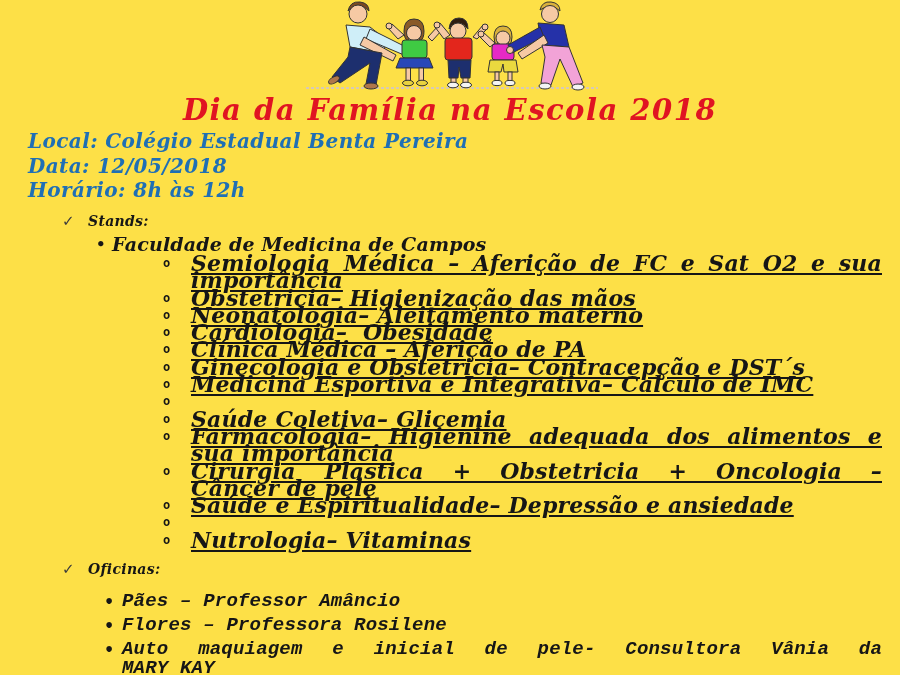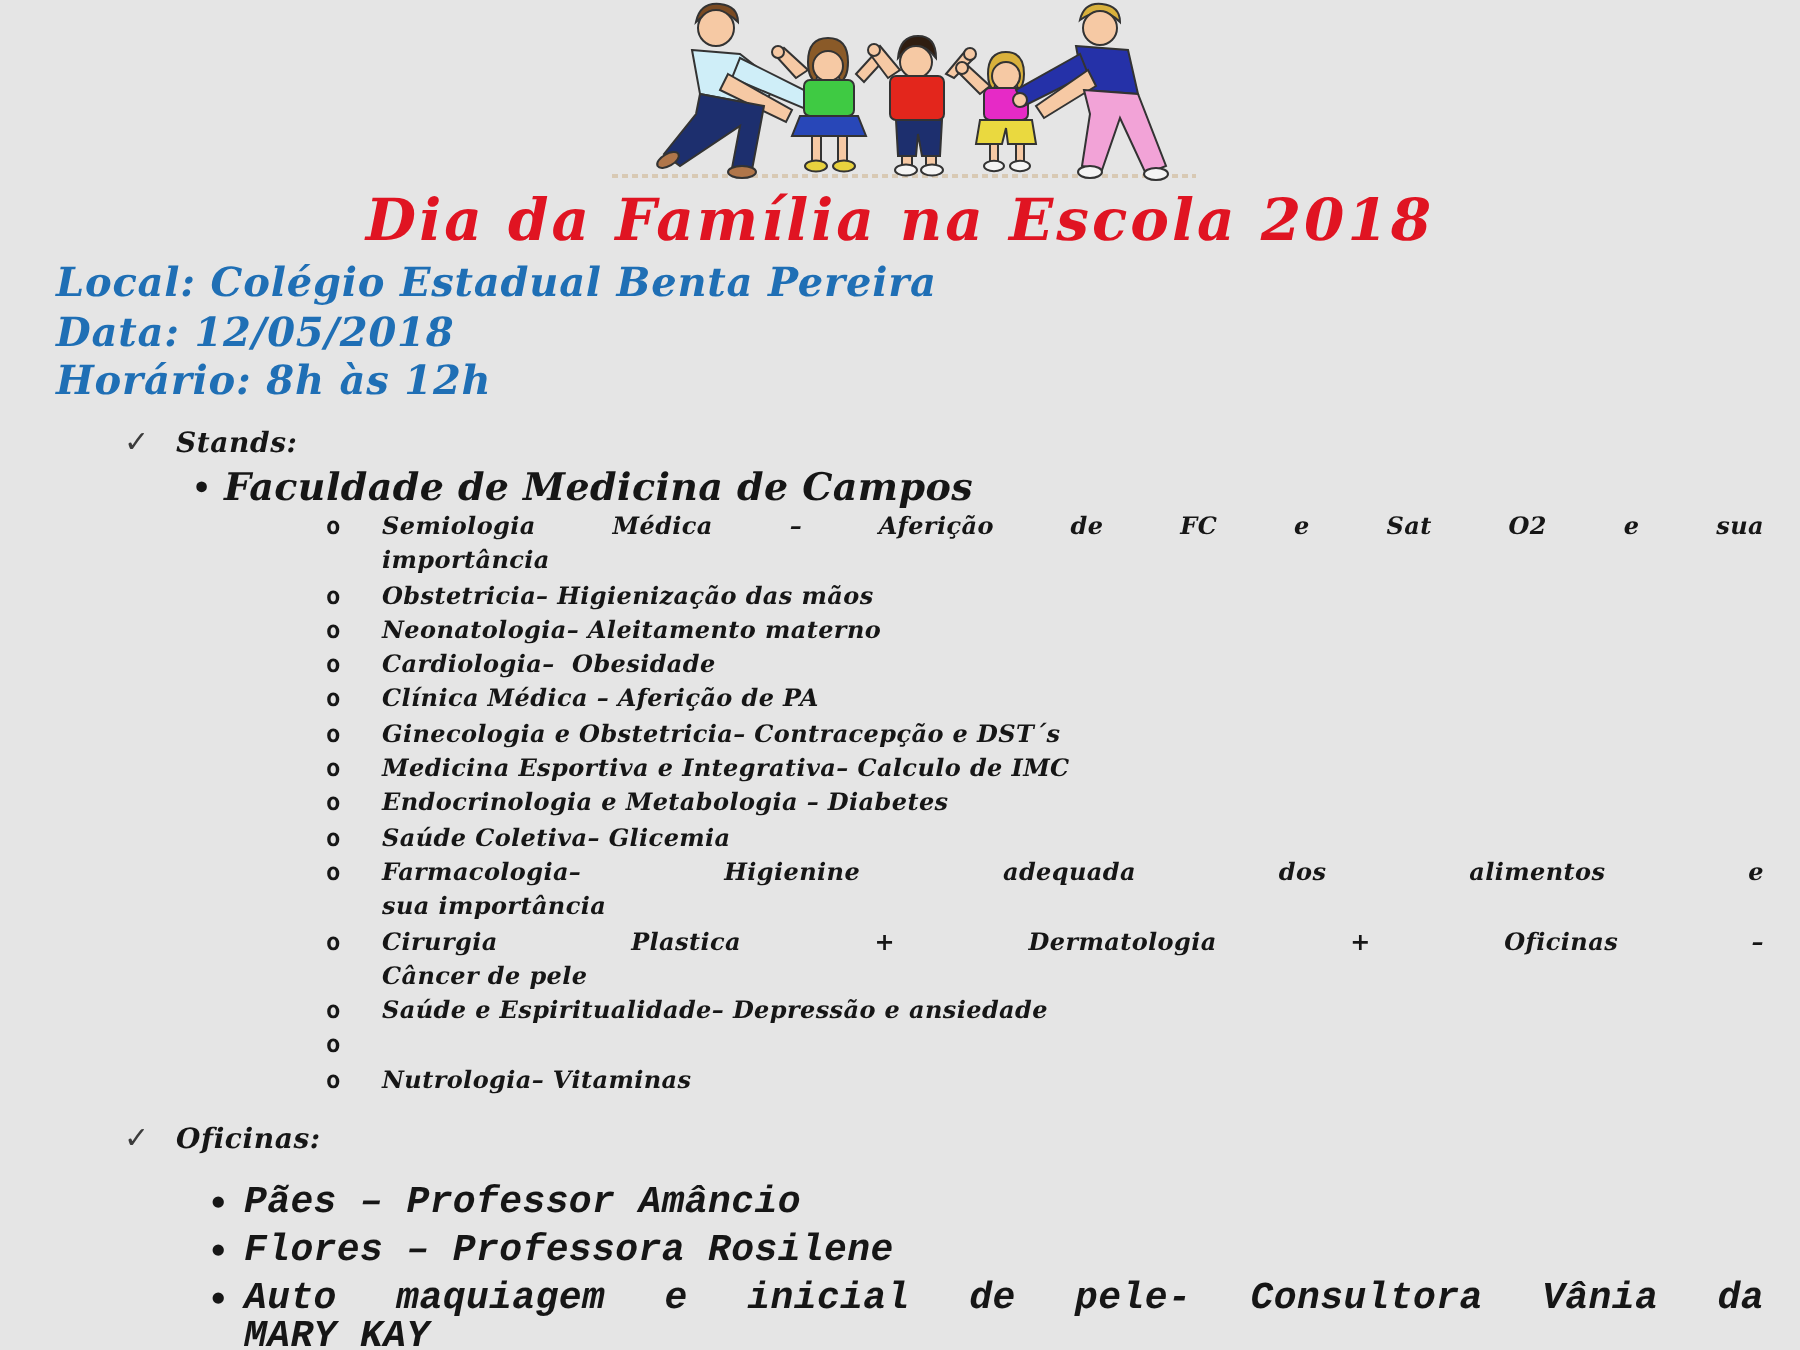--- a/index.html
+++ b/index.html
@@ -1,17 +1,17 @@
 <!DOCTYPE html>
 <html><head>
 <meta charset="utf-8">
 <style>
   html,body{margin:0;padding:0;background:#ffffff;}
   .doc{
-    position:relative;width:900px;height:675px;background:#e5e5e5;overflow:hidden;
+    position:relative;width:900px;height:675px;background:#fde047;overflow:hidden;
     font-family:"DejaVu Serif",serif;font-weight:bold;font-style:italic;color:#161616;
   }
   .clipart{position:absolute;left:292px;top:1px;width:320px;height:92px;}
   .title{
     position:absolute;top:94px;left:0;width:900px;text-align:center;
     font-size:29px;line-height:33px;letter-spacing:1.5px;color:#e01422;
   }
   .info{
     position:absolute;top:129px;left:28px;color:#1f6fb5;
     font-size:20px;line-height:24.5px;letter-spacing:.4px;
@@ -28,21 +28,21 @@
   }
   .h-text{font-size:14px;letter-spacing:.3px;}
   .g-row{display:flex;padding-left:96px;font-size:19px;line-height:21px;letter-spacing:.2px;}
   .g-row .disc{width:16px;flex:0 0 16px;font-size:15px;}
   .item-row{display:flex;}
   .stands .item-row{padding-left:163px;}
   .stands .ib{
     width:28px;flex:0 0 28px;font-family:"DejaVu Sans Mono",monospace;
     font-style:normal;font-weight:700;font-size:12px;line-height:17.3px;
   }
-  .stands .ic{flex:1;font-size:12px;line-height:17.3px;letter-spacing:.2px;}
+  .stands .ic{flex:1;font-size:22px;line-height:17.3px;letter-spacing:.2px;text-decoration:underline;}
   .oficinas .item-row{padding-left:104px;margin-top:4.5px;}
   .oficinas .ib{width:18px;flex:0 0 18px;font-size:16px;line-height:19.5px;}
   .oficinas .ic{flex:1;font-size:19px;line-height:19.5px;letter-spacing:.2px;font-family:Liberation Mono, monospace;}
   .ln{white-space:pre-wrap;}
   .fj{white-space:normal;text-align:justify;text-align-last:justify;}
 </style>
 </head>
 <body>
 
 <div class="doc">
@@ -178,41 +178,38 @@
           </div>
         </div>
         <div class="item-row">
           <span class="ib">o</span>
           <div class="ic">
             <div class="ln">Medicina Esportiva e Integrativa– Calculo de IMC</div>
           </div>
         </div>
         <div class="item-row">
           <span class="ib">o</span>
-          <div class="ic">
-            <div class="ln">Endocrinologia e Metabologia – Diabetes</div>
-          </div>
         </div>
         <div class="item-row">
           <span class="ib">o</span>
           <div class="ic">
             <div class="ln">Saúde Coletiva– Glicemia</div>
           </div>
         </div>
         <div class="item-row">
           <span class="ib">o</span>
           <div class="ic">
             <div class="ln fj">Farmacologia– Higienine adequada dos alimentos e</div>
             <div class="ln">sua importância</div>
           </div>
         </div>
         <div class="item-row">
           <span class="ib">o</span>
           <div class="ic">
-            <div class="ln fj">Cirurgia Plastica + Dermatologia + Oficinas –</div>
+            <div class="ln fj">Cirurgia Plastica + Obstetricia + Oncologia –</div>
             <div class="ln">Câncer de pele</div>
           </div>
         </div>
         <div class="item-row">
           <span class="ib">o</span>
           <div class="ic">
             <div class="ln">Saúde e Espiritualidade– Depressão e ansiedade</div>
           </div>
         </div>
         <div class="item-row">

